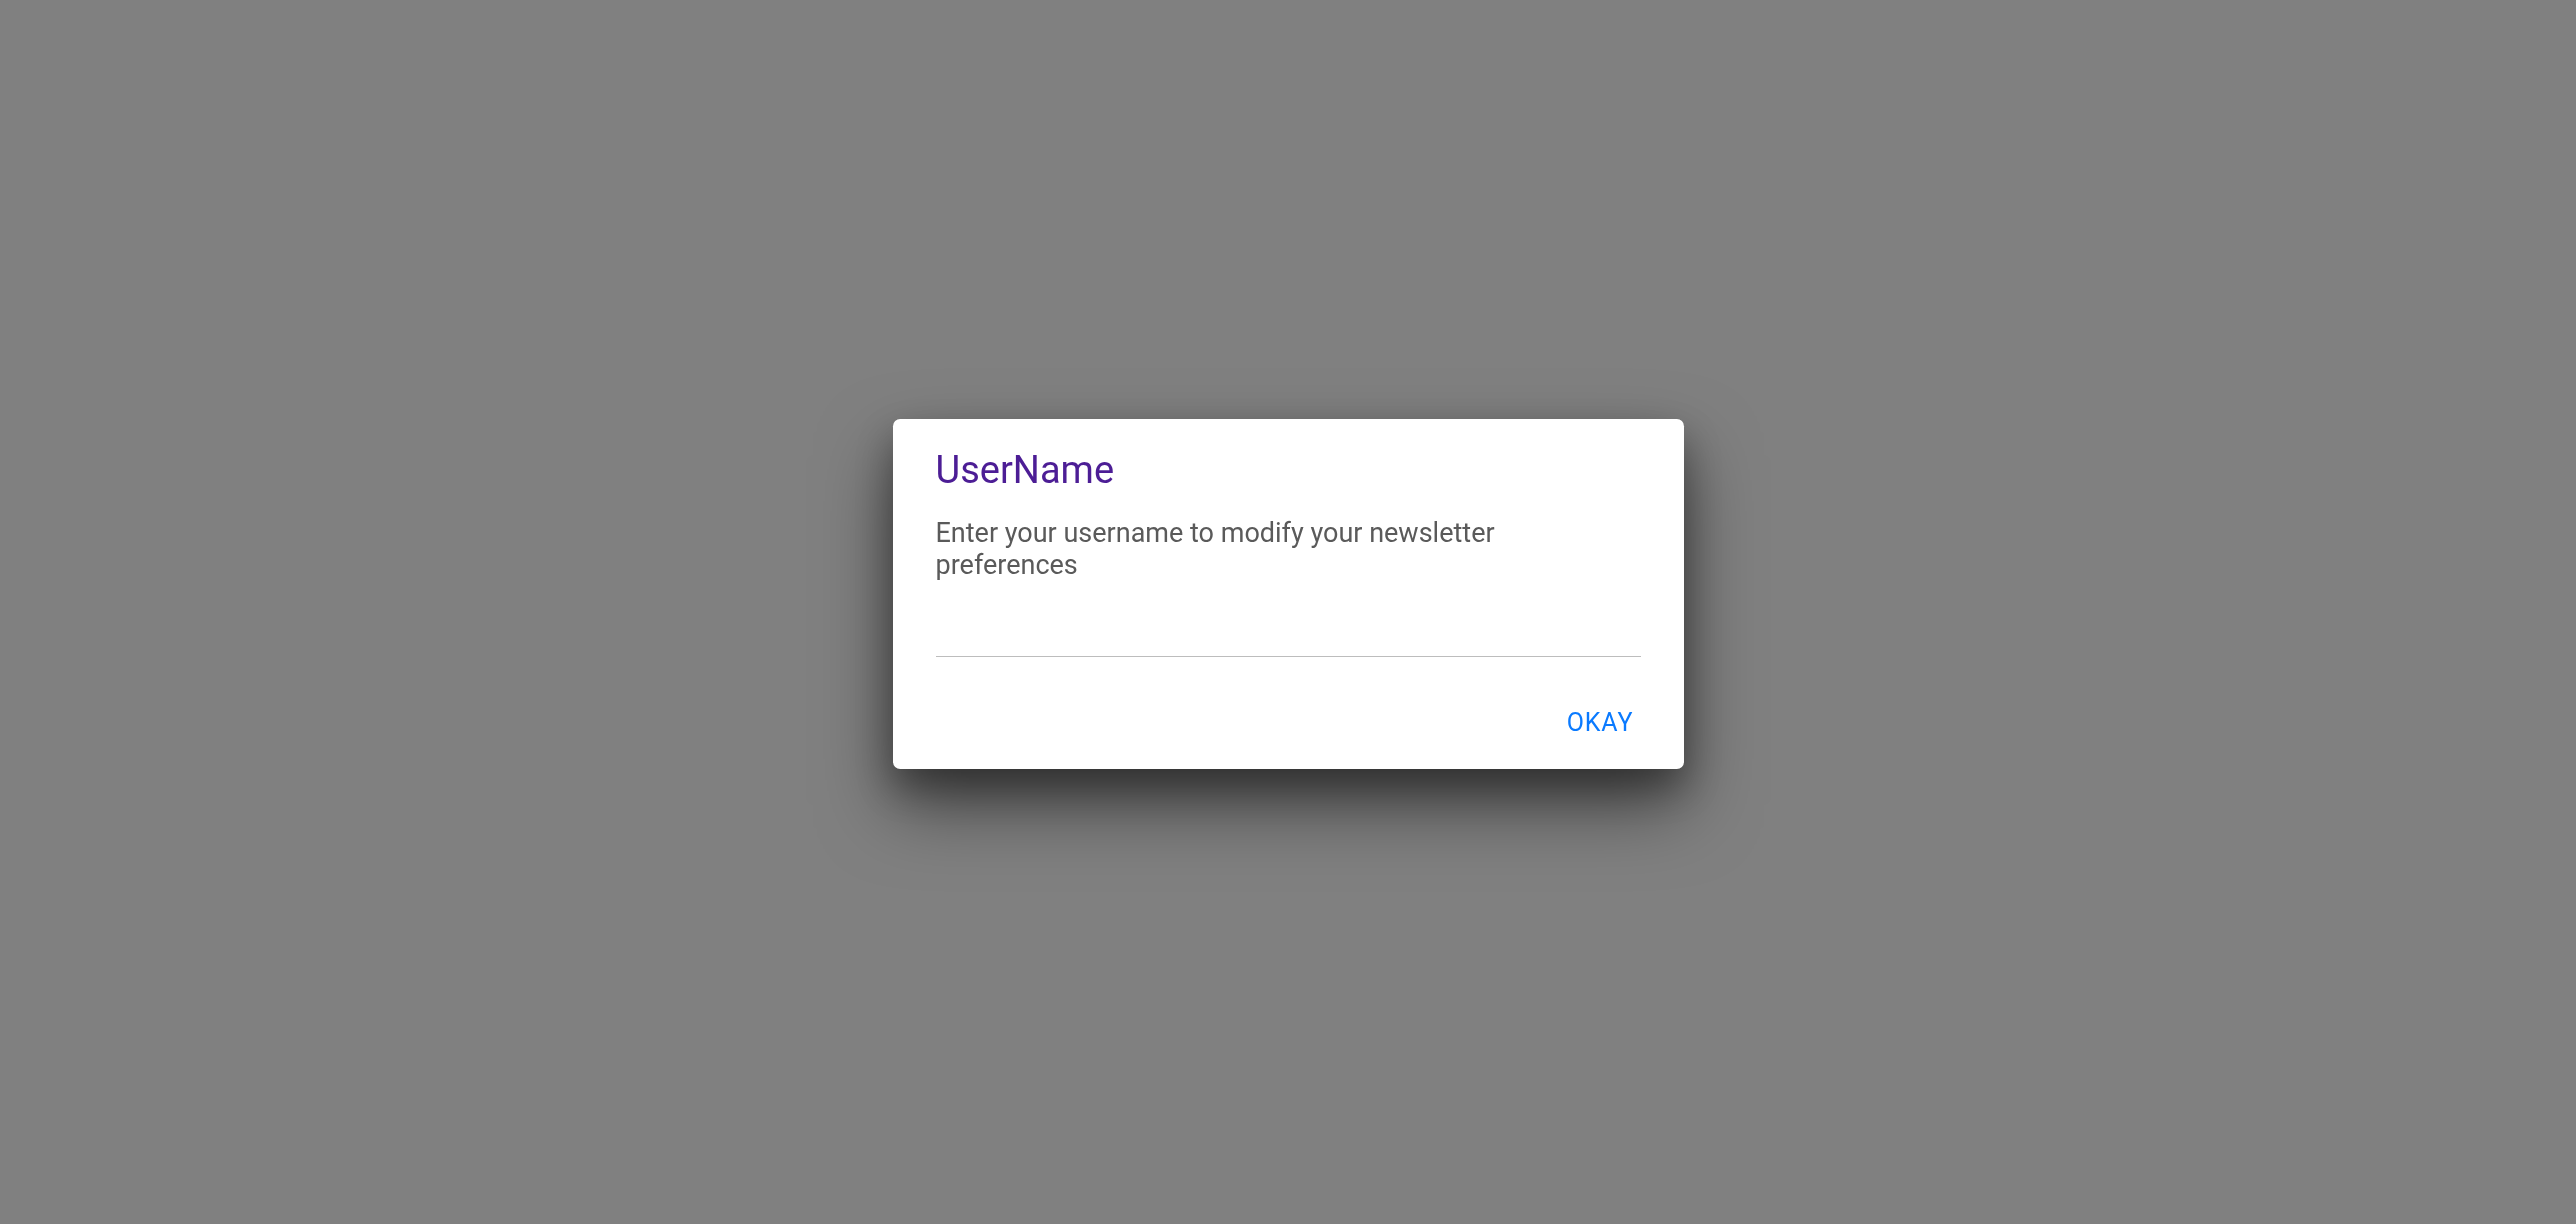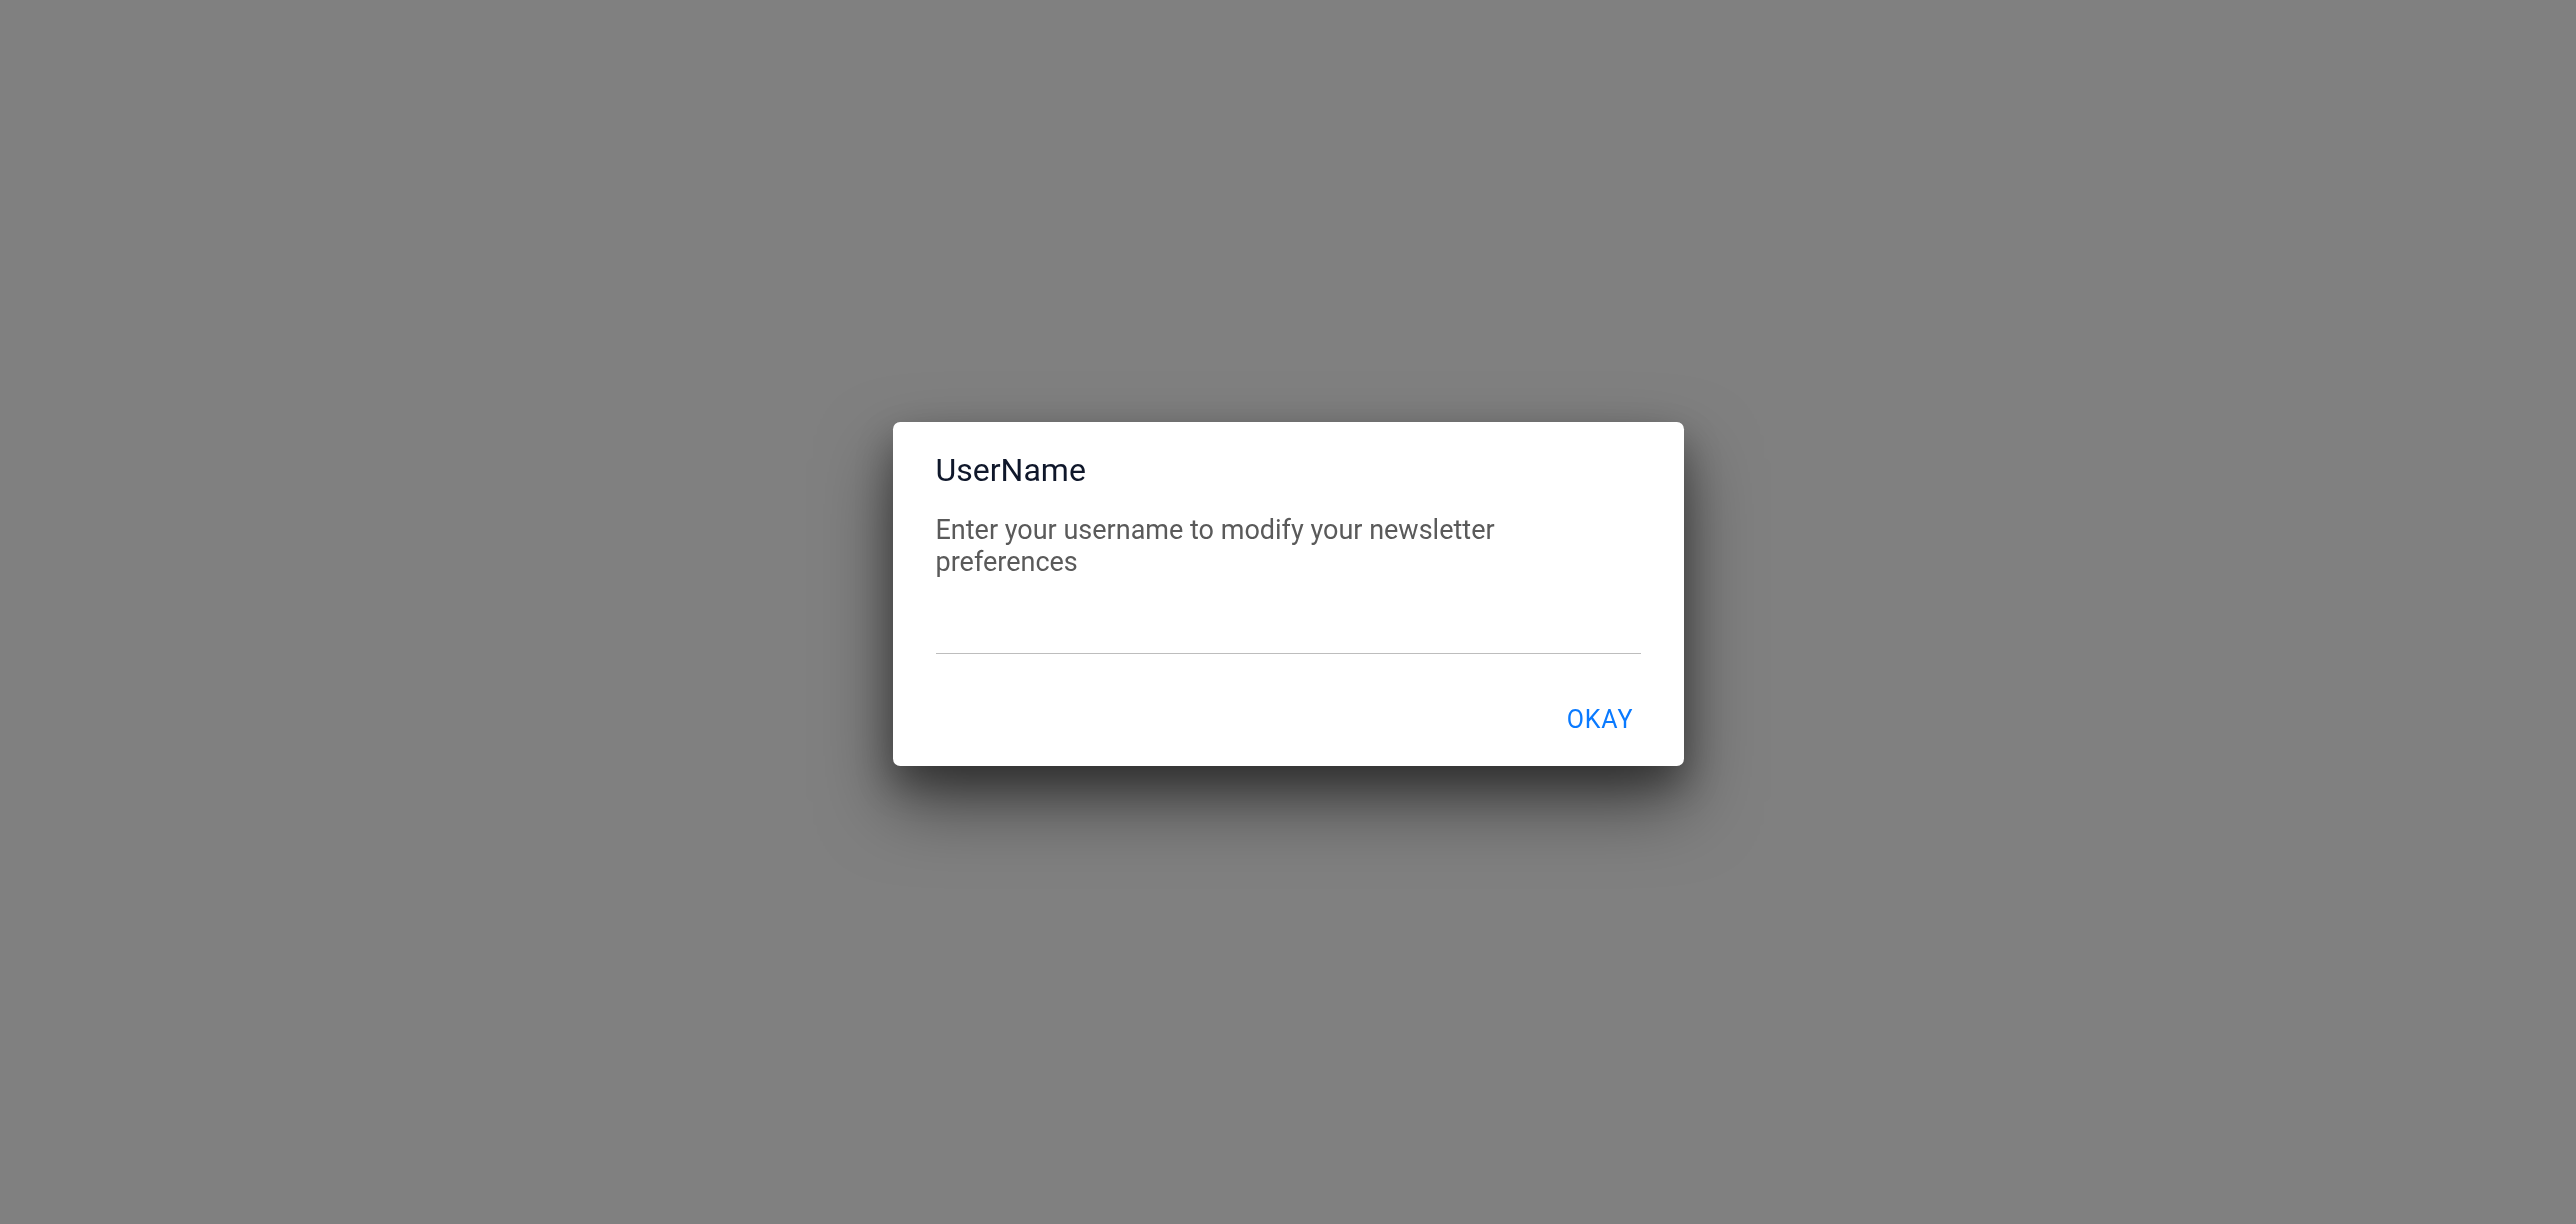--- a/index.html
+++ b/index.html
@@ -29,23 +29,23 @@
       background-color: #ffffff;
       border-radius: 7.2px;
       width: 791px;
       padding: 29px 43px 29px 43px;
       box-shadow: 0 36px 72px rgba(0, 0, 0, 0.5), 0 18px 36px rgba(0, 0, 0, 0.3);
       position: relative;
       top: -18px;
     }
 
     .dialog-title {
-      font-size: 32px;
+      font-size: 38px;
       font-weight: 400;
-      color: #0f172a;
+      color: #4c1d95;
       margin-bottom: 25px;
     }
 
     .dialog-description {
       font-size: 27px;
       font-weight: 400;
       color: #5a5a5a;
       margin-bottom: 36px;
     }
 

